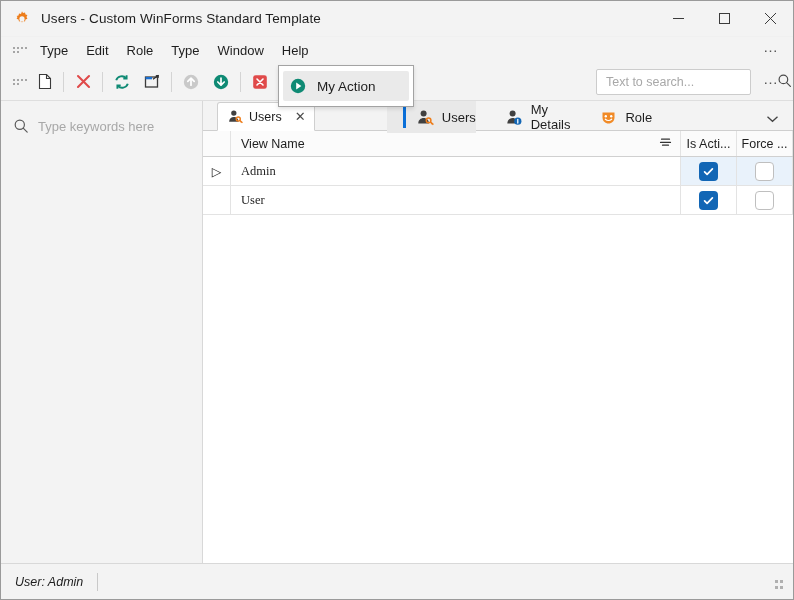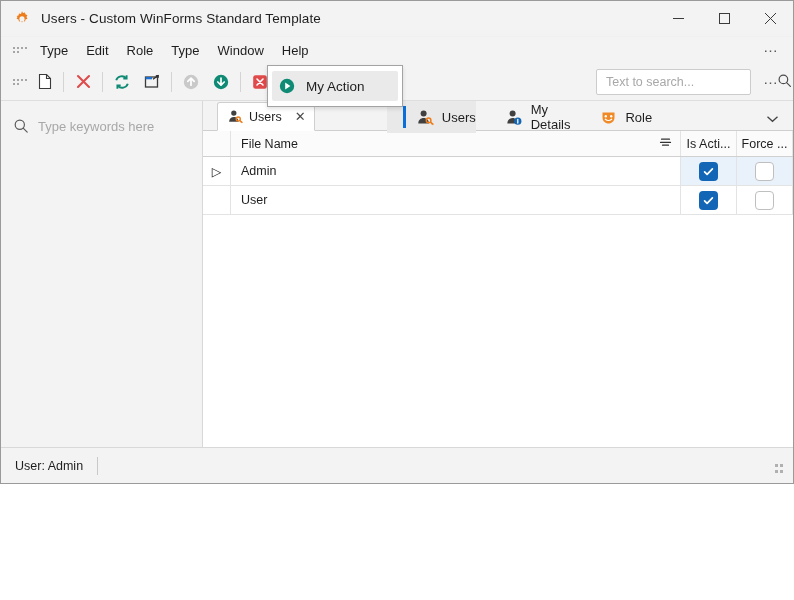--- a/index.html
+++ b/index.html
@@ -5,21 +5,21 @@
   * { box-sizing: border-box; margin: 0; padding: 0; }
   html, body {
     width: 794px; height: 600px;
     font-family: "Liberation Sans", sans-serif;
     font-size: 13px;
     color: #2b2b2b;
     background: #ffffff;
     overflow: hidden;
   }
   .window {
-    width: 794px; height: 484px;
+    width: 794px; height: 600px;
     border: 1px solid #9a9a9a;
     display: flex; flex-direction: column;
     background: #f3f3f3;
     position: relative;
   }
 
   
   .titlebar {
     height: 36px; min-height: 36px;
     background: #f3f3f3;
@@ -85,21 +85,21 @@
   .search-box input {
     flex: 1; border: none; outline: none; font-size: 12.5px;
     font-family: "Liberation Sans", sans-serif; color: #333; background: transparent;
   }
   .search-box input::placeholder { color: #a8a8a8; }
   .tb-dots { margin: 0 14px 0 12px; color: #555; font-size: 15px;
     letter-spacing: 1px; line-height: 10px; padding-bottom: 6px; }
 
   
   .dropdown {
-    position: absolute; left: 266px; top: 64px;
+    position: absolute; left: 277px; top: 64px;
     width: 136px; background: #ffffff;
     border: 1px solid #a3a3a3;
     padding: 5px 4px;
     z-index: 50;
     box-shadow: 0 2px 4px rgba(0,0,0,.12);
   }
   .dd-item {
     height: 30px; display: flex; align-items: center;
     padding: 0 6px; background: #eaeaea; border-radius: 2px;
     font-size: 13.5px; color: #1e1e1e;
@@ -180,37 +180,37 @@
   .grid-row {
     height: 29px; min-height: 29px; display: flex;
     border-bottom: 1px solid #e3e3e3; font-size: 12.5px; color: #1e1e1e;
   }
   .grid-row.selected .cell-check { background: #e9f2fb; }
   .cell-ind {
     width: 28px; min-width: 28px; display: flex; align-items: center;
     justify-content: center; border-right: 1px solid #e3e3e3;
   }
   .cell-name { flex: 1; display: flex; align-items: center; padding-left: 10px;
-    border-right: 1px solid #e3e3e3; min-width: 0; }
+    border-right: 1px solid #e3e3e3; min-width: 0; font-family: Liberation Serif, serif; }
   .cell-check {
     width: 56px; min-width: 56px; display: flex; align-items: center;
     justify-content: center; border-right: 1px solid #e3e3e3;
   }
   .cb { width: 19px; height: 19px; border-radius: 4px; display: flex;
     align-items: center; justify-content: center; }
   .cb.on { background: #1266b5; }
   .cb.off { background: #ffffff; border: 1px solid #bfbfbf; }
   .grid-filler { flex: 1; background: #ffffff; border-right: 1px solid #ffffff; }
 
   
   .statusbar {
     height: 36px; min-height: 36px; background: #f3f3f3;
     border-top: 1px solid #d8d8d8;
     display: flex; align-items: center; padding-left: 14px;
-    font-size: 12.5px; color: #1e1e1e; position: relative;
+    font-size: 12.5px; color: #1e1e1e; position: relative; font-style: italic;
   }
   .status-sep { width: 1px; height: 18px; background: #c9c9c9; margin-left: 14px; }
   .resize-grip { position: absolute; right: 8px; bottom: 9px;
     width: 10px; height: 10px; display: flex; flex-wrap: wrap; gap: 2px; }
   .resize-grip i { width: 3px; height: 3px; background: #b0b0b0; display: block; }
 </style>
 </head>
 <body>
 
 <div class="window">
@@ -439,21 +439,21 @@
               <path d="M1.5 1.8 L6.5 6.3 L11.5 1.8" stroke="#444" stroke-width="1.3" fill="none"></path>
             </svg>
         </span>
       </div>
 
       <div class="grid">
 
         <div class="grid-head">
           <div class="col-ind"></div>
           <div class="col-name">
-            <span class="ctext">File Name</span>
+            <span class="ctext">View Name</span>
             <span>
               <svg width="13" height="13" viewBox="0 0 13 13">
                 <path d="M2.5 3.2h8 M1.5 6.4h10 M3.5 9.2h6" stroke="#333" stroke-width="1.2" stroke-linecap="round"></path>
               </svg>
             </span>
           </div>
           <div class="col-fix">Is Acti...</div>
           <div class="col-fix">Force ...</div>
         </div>
 

